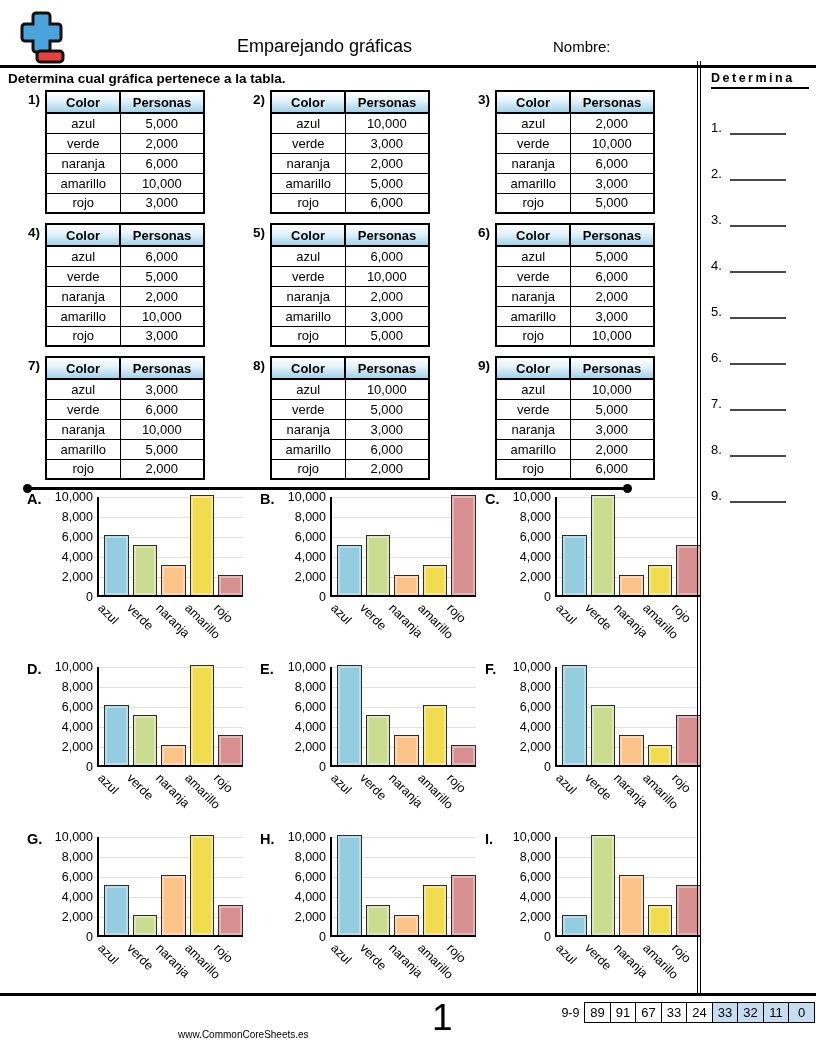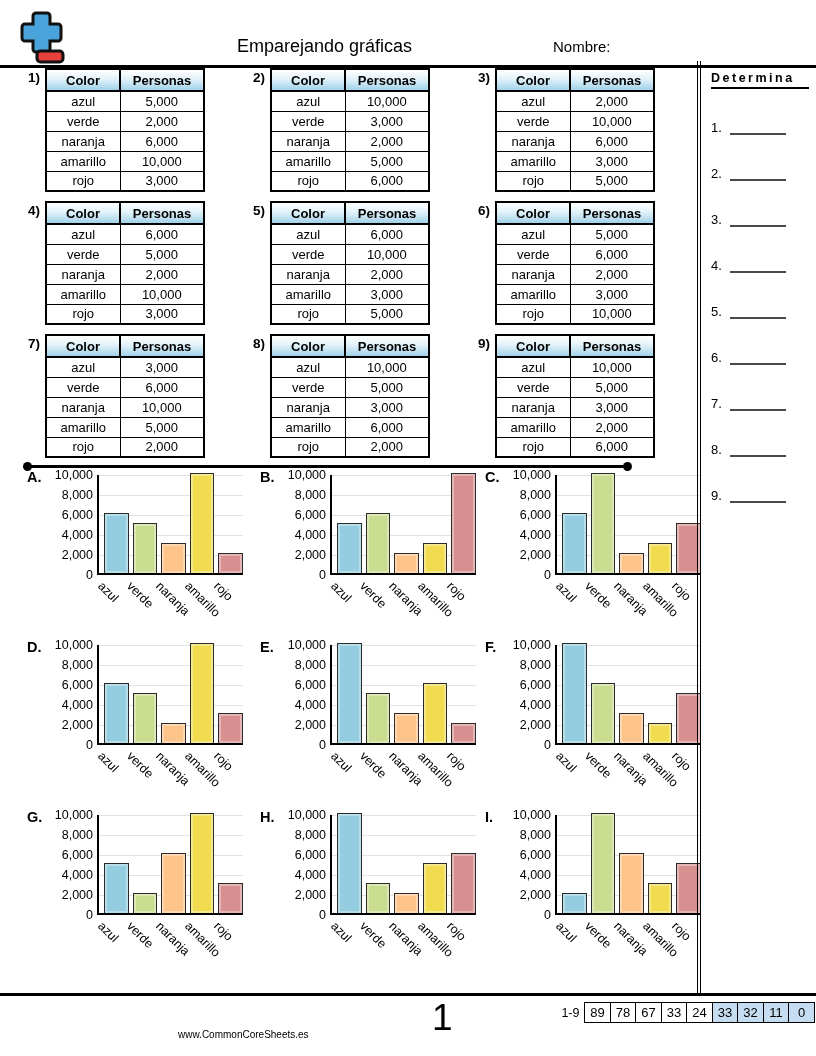--- a/index.html
+++ b/index.html
@@ -70,20 +70,21 @@
       <svg width="46" height="56" viewBox="0 0 46 56">
         <path id="logo-plus" d="M16 3 h11 a3 3 0 0 1 3 3 v8 h8 a3 3 0 0 1 3 3 v11 a3 3 0 0 1 -3 3 h-8 v8 a3 3 0 0 1 -3 3 h-11 a3 3 0 0 1 -3 -3 v-8 h-8 a3 3 0 0 1 -3 -3 v-11 a3 3 0 0 1 3 -3 h8 v-8 a3 3 0 0 1 3 -3 z" fill="#4BA3DB" stroke="#111" stroke-width="3"></path>
         <rect id="logo-minus" x="17" y="41" width="26" height="11" rx="3.5" fill="#E8403C" stroke="#111" stroke-width="3"></rect>
       </svg>
     </div>
     <div class="page-title">Emparejando gráficas</div>
     <div class="name-label">Nombre:</div>
   </div>
 
   <div class="content">
+    <div class="instruction">Determina cual gráfica pertenece a la tabla.</div>
 
     <div class="tables-grid" id="tables-grid">
   <div class="qtable">
     <span class="qnum">1)</span>
     <table>
       <thead>
         <tr>
           <th class="th-color">Color</th>
           <th class="th-personas">Personas</th>
         </tr>
@@ -748,24 +749,24 @@
           <span>9.</span>
           <span class="answer-line"></span>
         </div>
       </div>
   </div>
 
   <div class="footer">
     <div class="site-url">www.CommonCoreSheets.es</div>
     <div class="page-num">1</div>
     <div class="scores">
-      <span class="score-label">1-9</span>
+      <span class="score-label">9-9</span>
       <span id="score-cells" style="display:flex;">
           <span class="score-cell">89</span>
-          <span class="score-cell">78</span>
+          <span class="score-cell">91</span>
           <span class="score-cell">67</span>
           <span class="score-cell">33</span>
           <span class="score-cell">24</span>
           <span class="score-cell hl">33</span>
           <span class="score-cell hl">32</span>
           <span class="score-cell hl">11</span>
           <span class="score-cell hl">0</span>
         </span>
     </div>
   </div>

